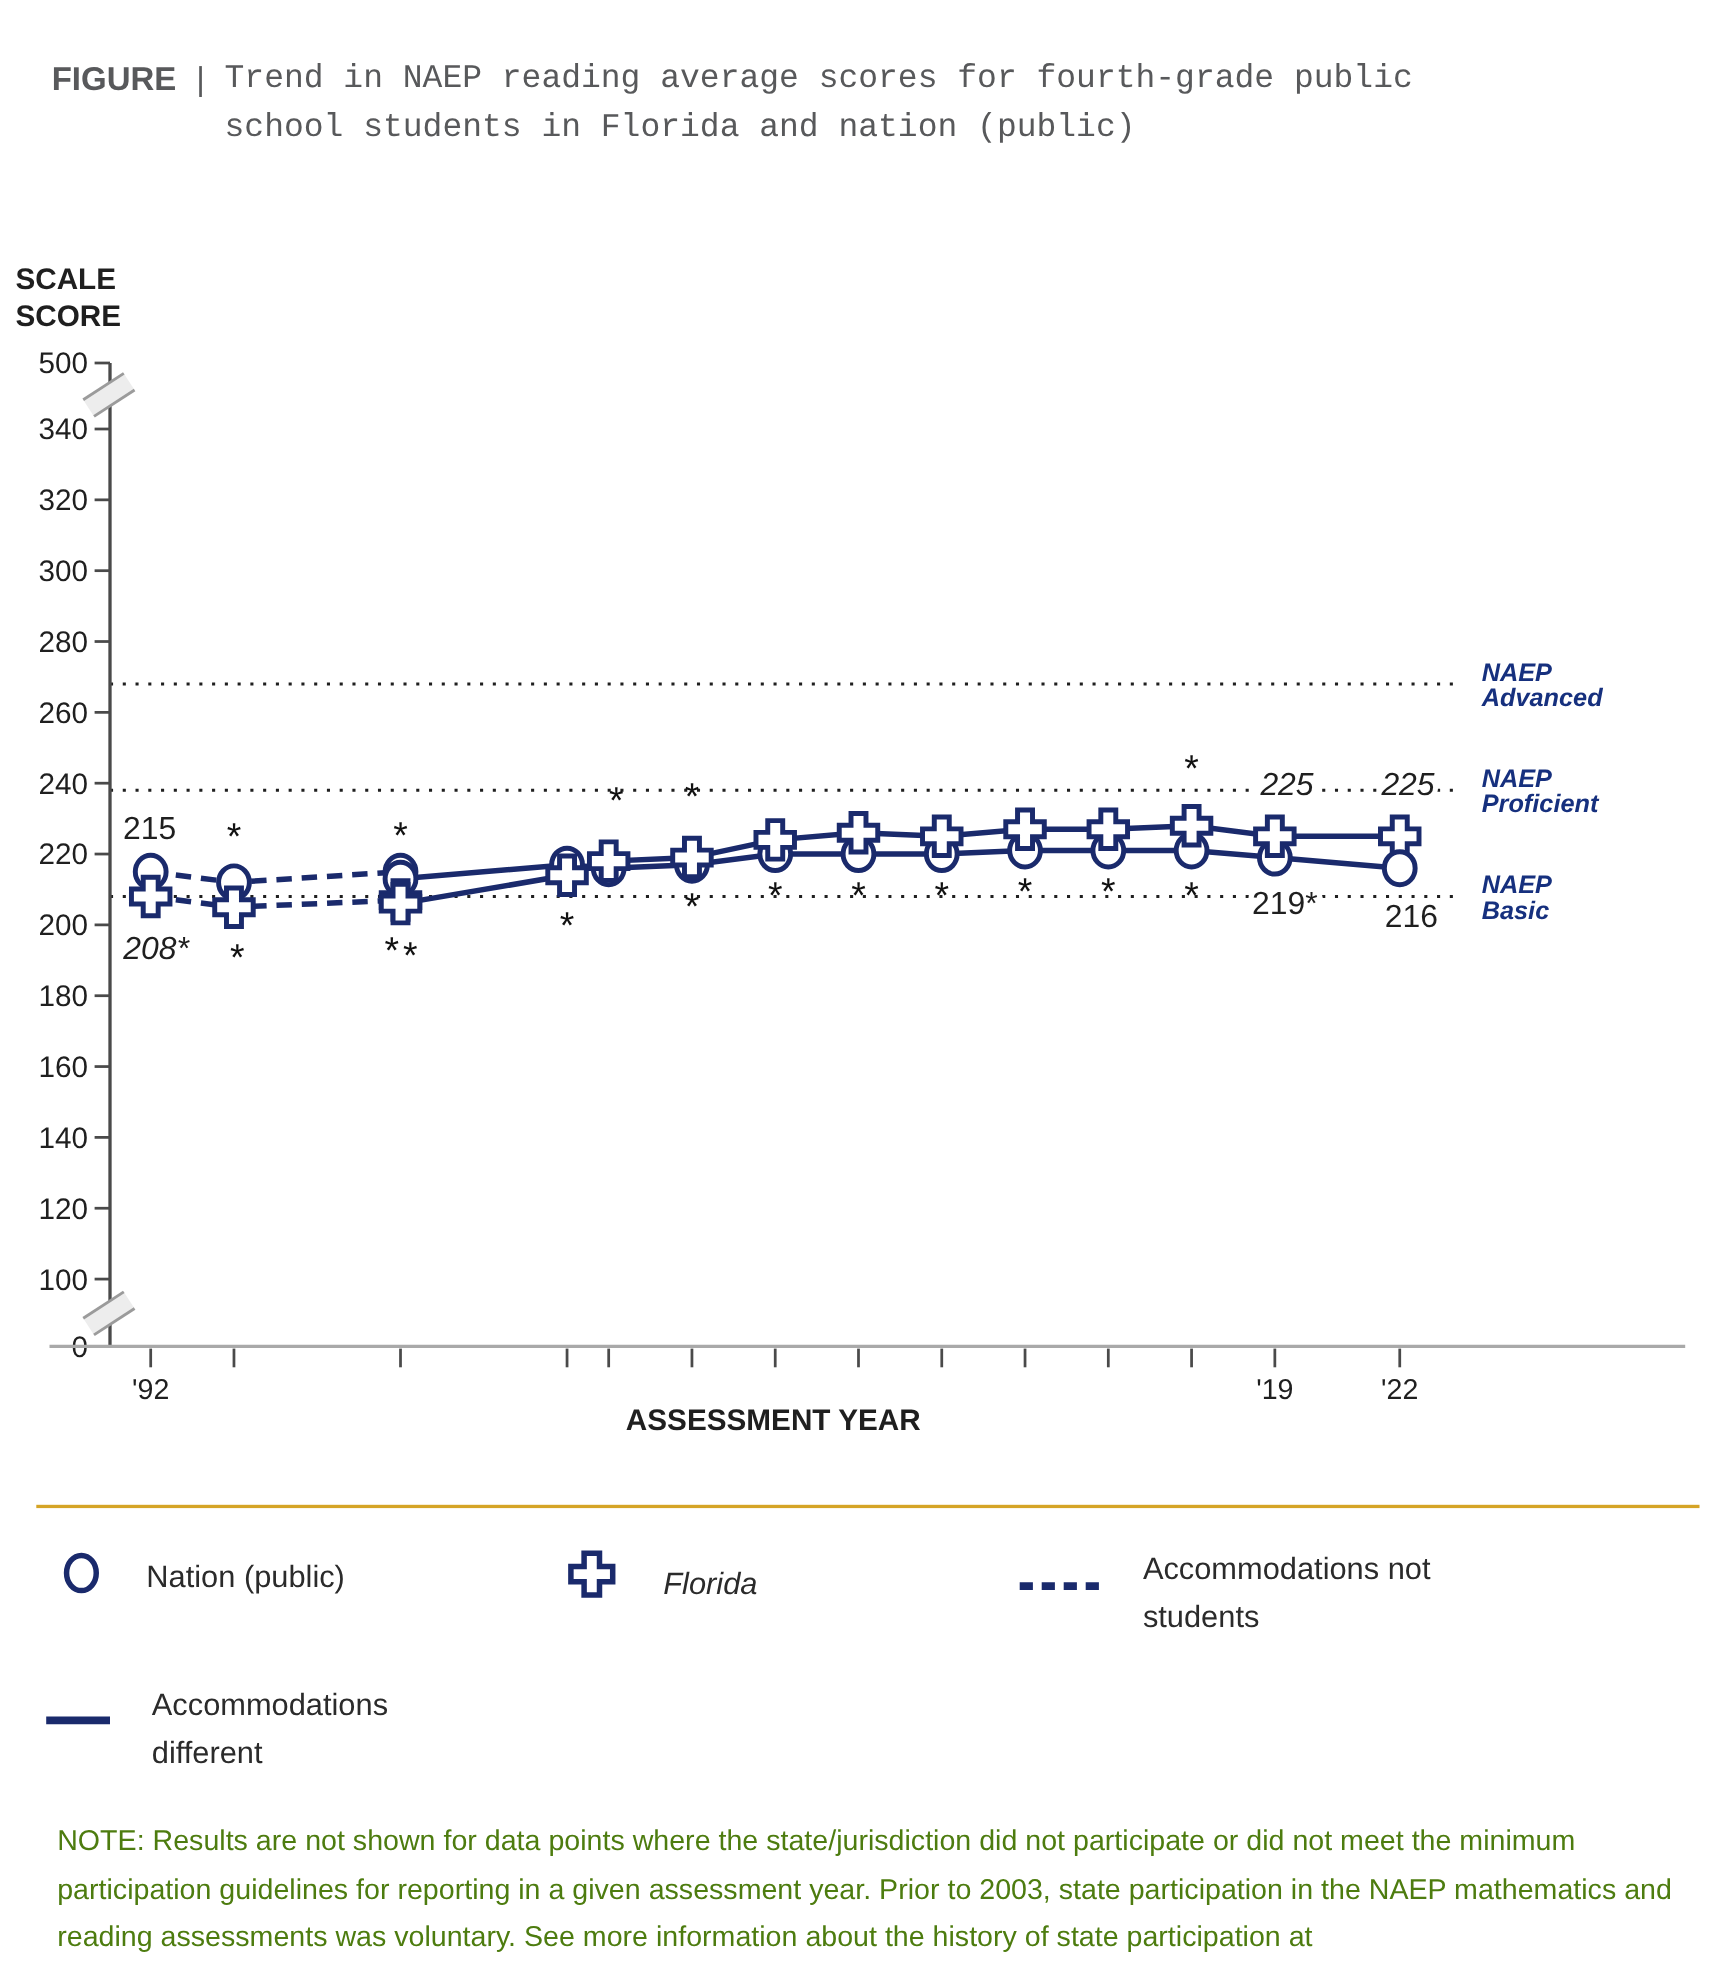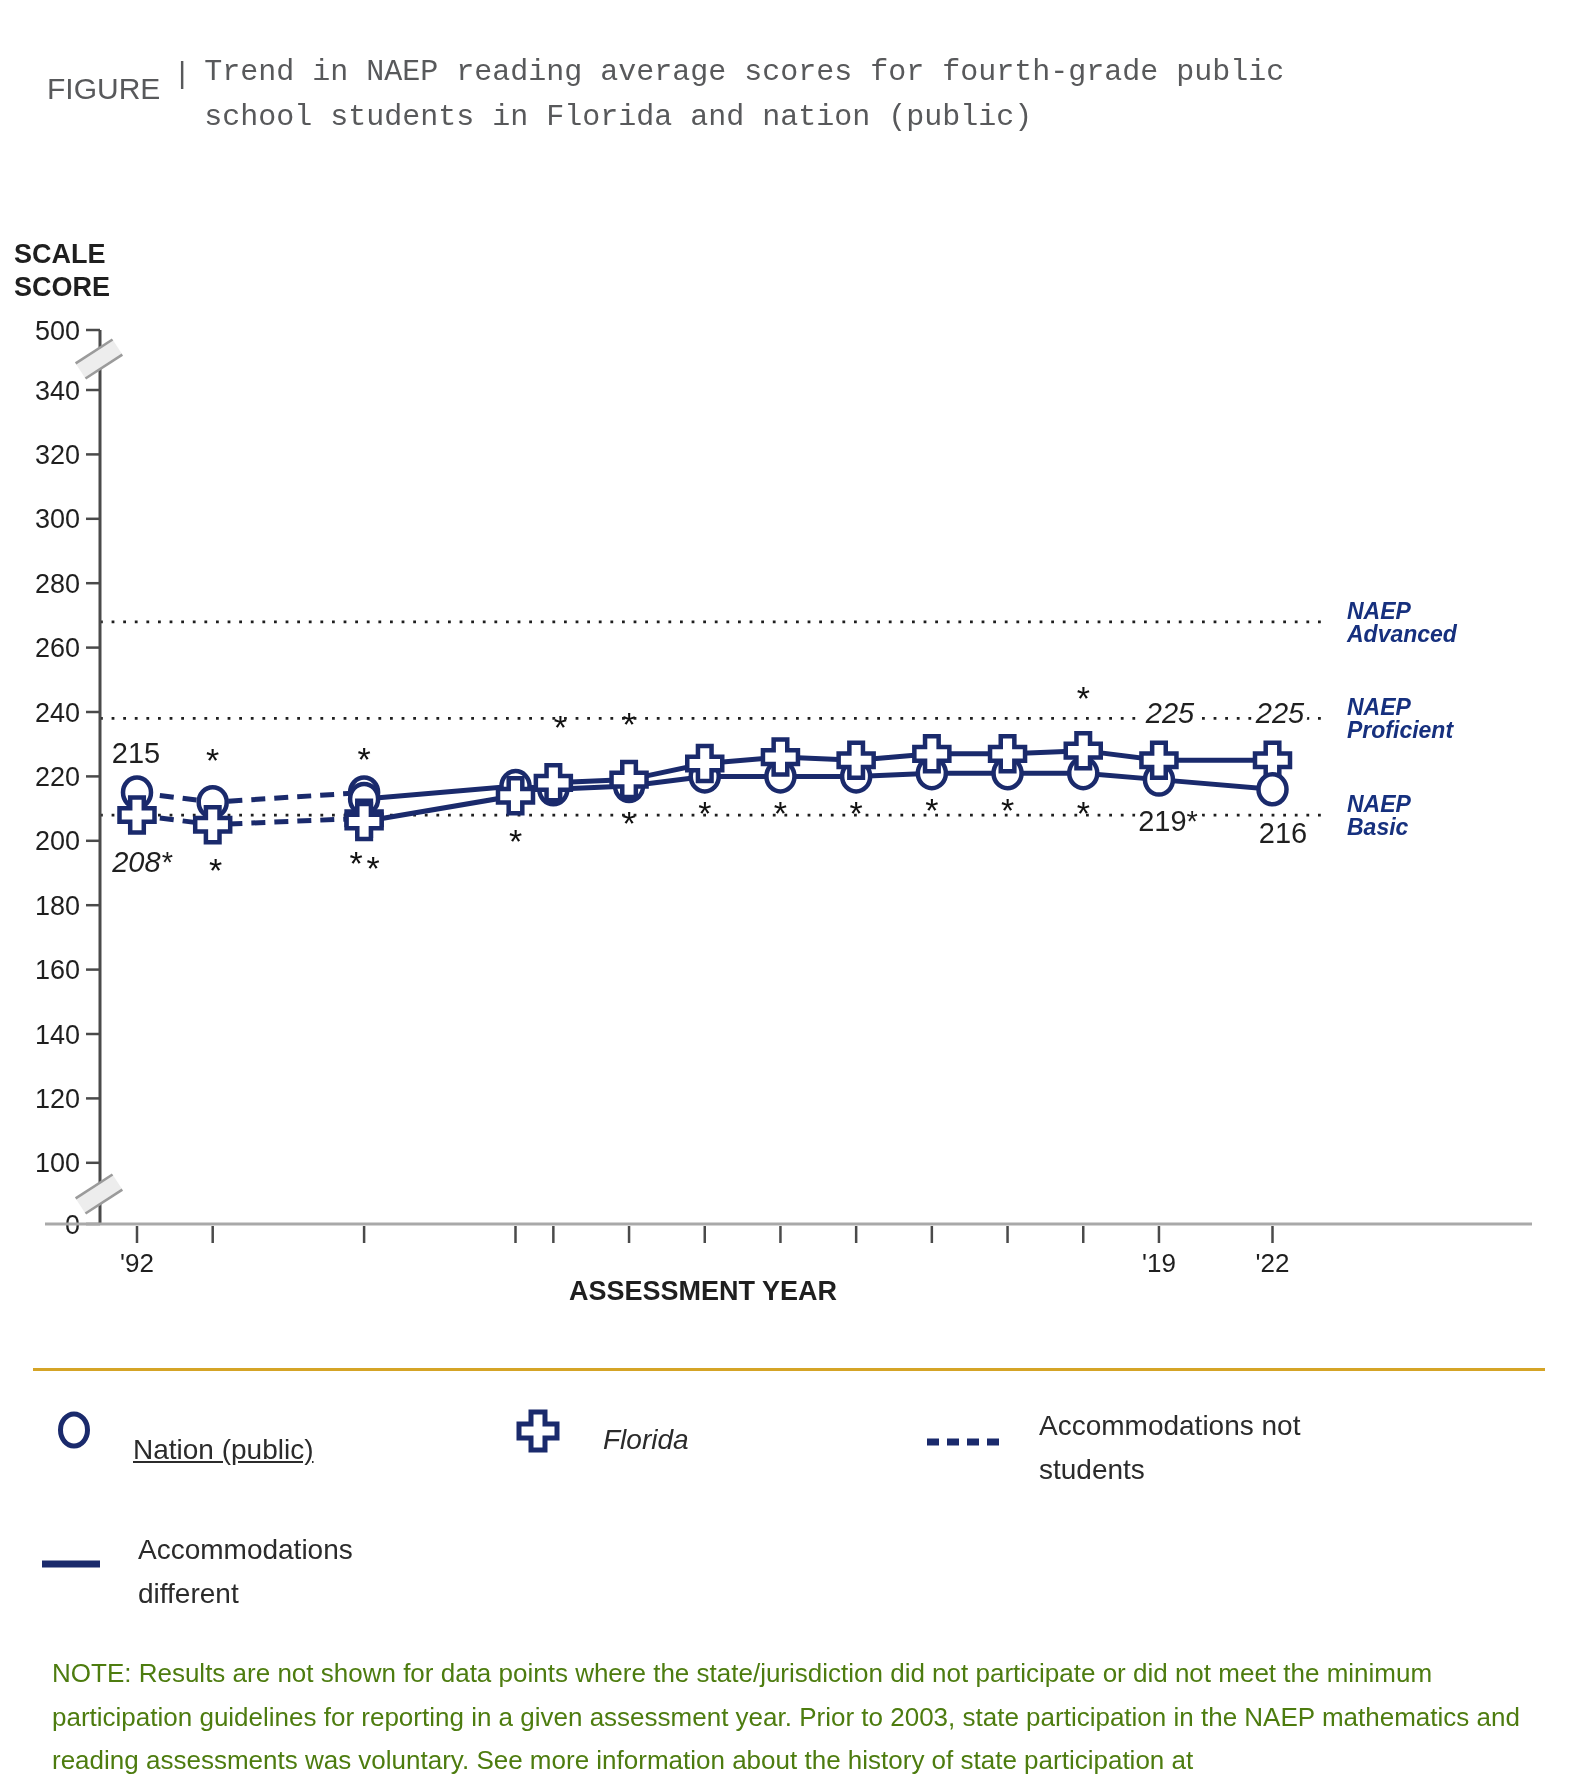--- a/index.html
+++ b/index.html
@@ -5,42 +5,42 @@
   html,body{margin:0;padding:0;}
   body{
     width:1570px;height:1786px;position:relative;background:#ffffff;
     font-family:"Liberation Sans", sans-serif;overflow:hidden;
   }
   
   .figure-head{
     position:absolute;top:50px;left:47px;display:flex;gap:18px;
     color:#58595b;font-size:30px;line-height:1.5;
   }
-  .figure-head .fig-label{font-weight:normal;margin-top:16px;}
+  .figure-head .fig-label{font-weight:bold;}
   .figure-head .fig-sep{font-weight:300;}
   .figure-head .fig-title{width:1100px;font-family:Liberation Mono, monospace;}
   
   #chart-wrap{position:absolute;top:0;left:0;width:1570px;height:1340px;}
   #chart-wrap svg{display:block;}
   .ytick-label{font-size:27px;fill:#1f1f1f;text-anchor:end;}
   .xtick-label{font-size:26px;fill:#1f1f1f;text-anchor:middle;}
   .axis-title{font-size:27px;font-weight:bold;fill:#1f1f1f;}
   .lvl-label{font-size:23px;font-weight:bold;font-style:italic;fill:#16307e;}
   .pt-label{font-size:29px;fill:#1f1f1f;text-anchor:middle;paint-order:stroke;stroke:#ffffff;stroke-width:9px;}
   .pt-label.it{font-style:italic;}
   .star{font-size:34px;fill:#111111;text-anchor:middle;}
   
   .gold-divider{position:absolute;top:1368px;left:33px;width:1512px;height:3px;background:#d5a426;}
   
   .legend{position:absolute;top:1396px;left:0;width:1570px;height:225px;font-size:28px;color:#2b2b2b;}
   .legend-item{position:absolute;display:flex;align-items:flex-start;}
   .legend-item .lbl{line-height:1.58;}
   .li-nation{left:55px;top:12px;}
   .li-nation .ic{margin-top:0px;margin-right:40px;}
-  .li-nation .lbl{margin-top:20px;text-decoration:underline;}
+  .li-nation .lbl{margin-top:4px;}
   .li-florida{left:515px;top:10px;}
   .li-florida .ic{margin-right:42px;}
   .li-florida .lbl{margin-top:12px;font-style:italic;}
   .li-notperm{left:925px;top:8px;}
   .li-notperm .ic{margin-top:18px;margin-right:38px;}
   .li-notperm .lbl{width:280px;}
   .li-perm{left:40px;top:132px;}
   .li-perm .ic{margin-top:16px;margin-right:36px;}
   .li-perm .lbl{width:250px;}
   .li-sig{left:520px;top:132px;}

